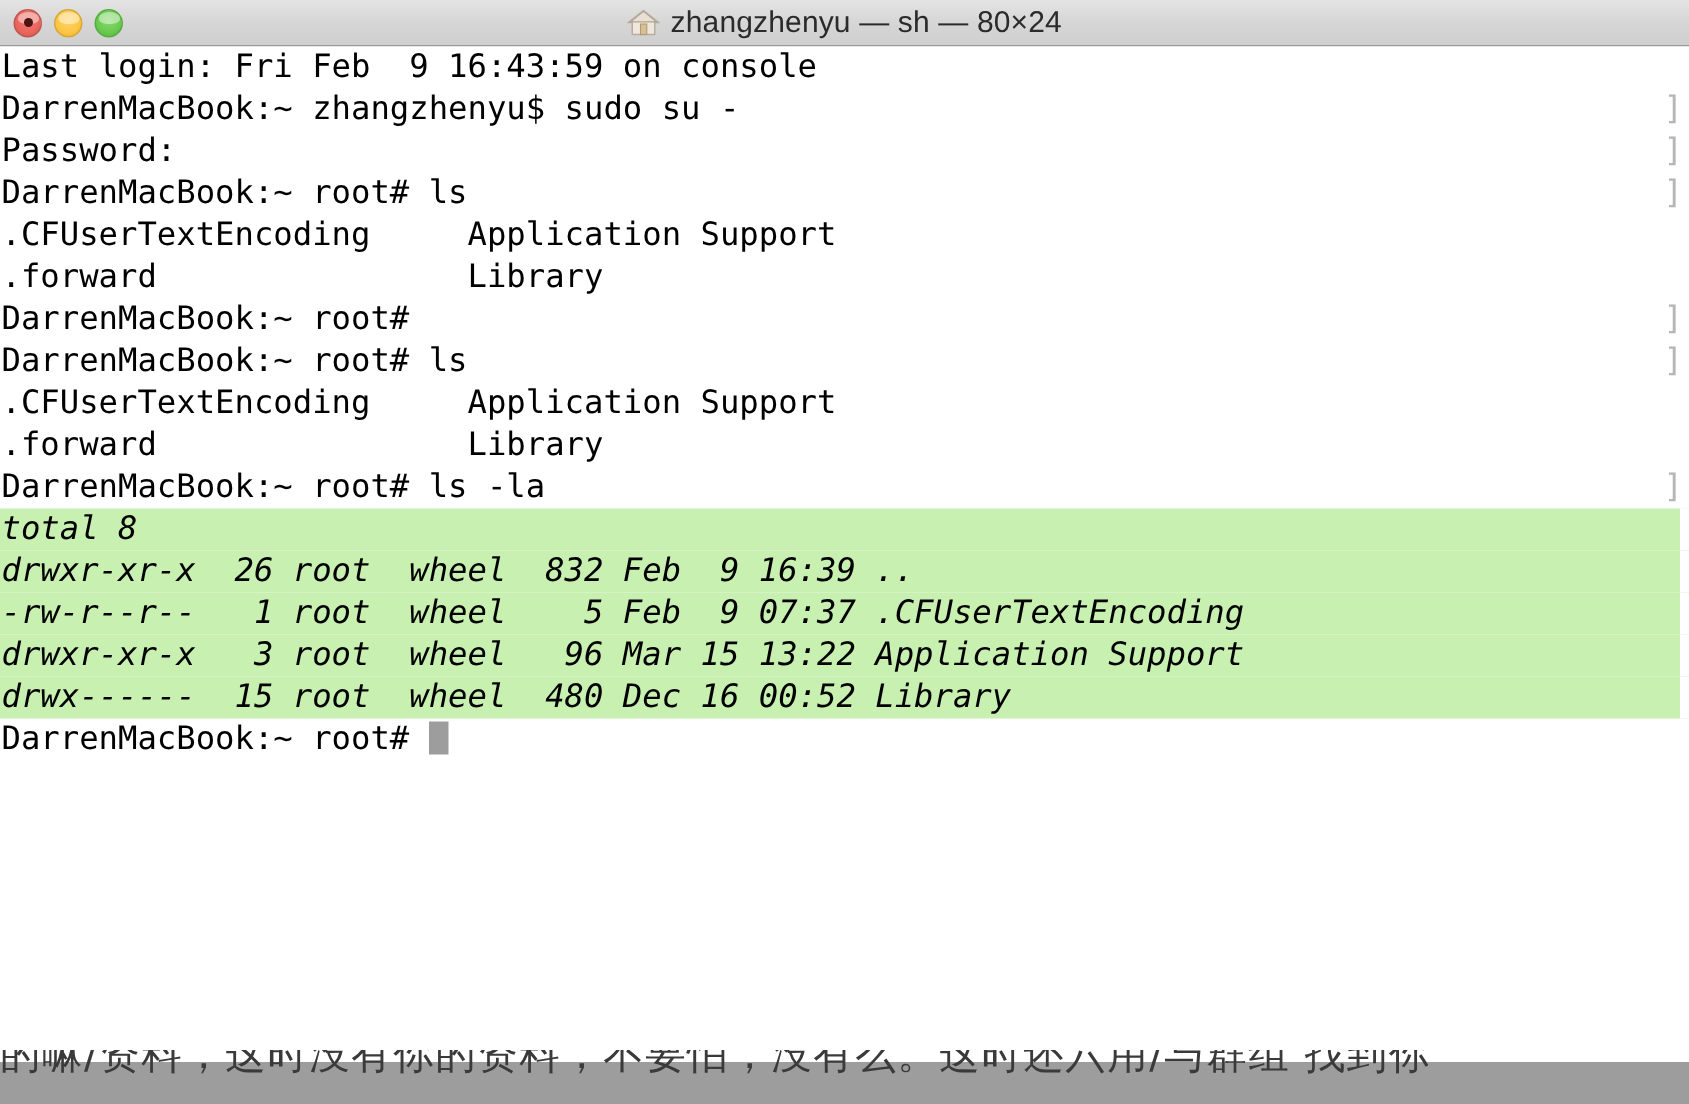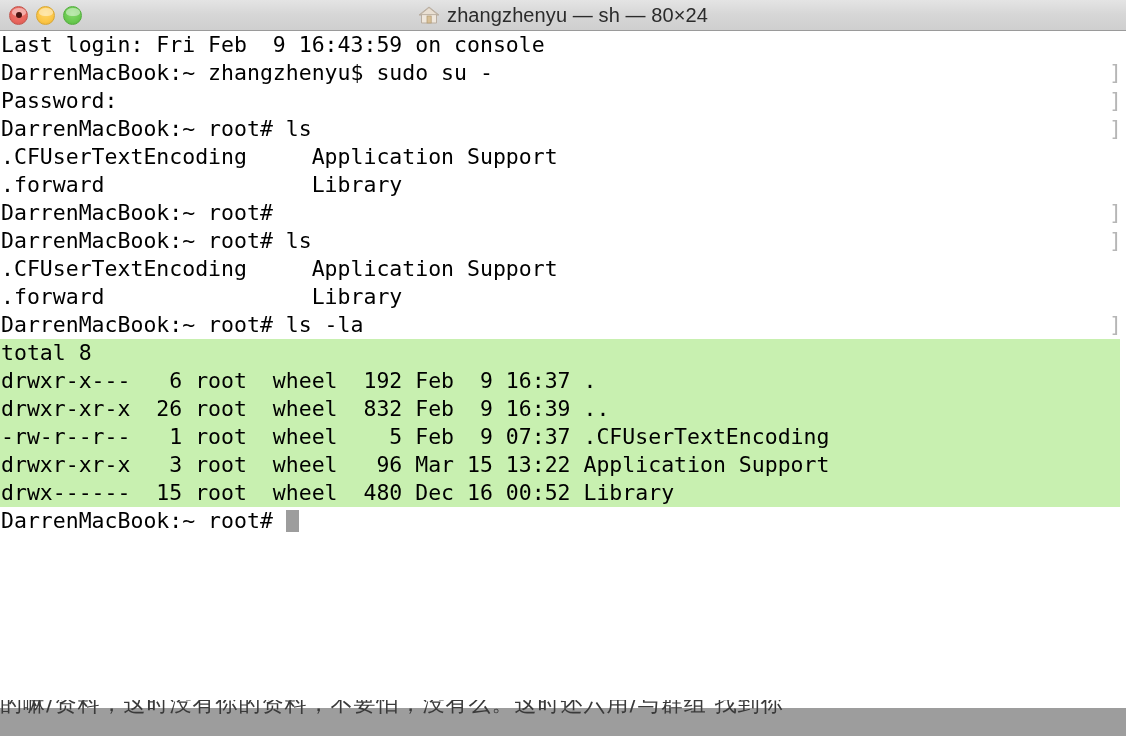--- a/index.html
+++ b/index.html
@@ -130,20 +130,21 @@
     white-space: pre;
     font-family: "DejaVu Sans Mono", "Liberation Mono", monospace;
     font-size: 21.5px;
     color: #000000;
     padding-left: 1px;
     box-sizing: border-box;
     letter-spacing: 0px;
   }
   .row.hl {
     background: #c8f0b0;
+    font-style: italic;
   }
   .row.hl .rowtext {
     background: #c8f0b0;
   }
   .rowtext {
     display: inline;
   }
   
   .row.hl::after {
     content: "";
@@ -184,21 +185,21 @@
     background: #9d9d9d;
     overflow: hidden;
   }
   .behind-text {
     position: absolute;
     left: 0;
     top: -13px;
     width: 1126px;
     white-space: nowrap;
     font-family: "DejaVu Sans", "Liberation Sans", sans-serif;
-    font-size: 22px;
+    font-size: 27px;
     line-height: 34px;
     color: #3a3a3a;
     letter-spacing: 1px;
   }
   .behind-gap {
     position: absolute;
     left: 0;
     top: 0;
     width: 1126px;
     height: 8px;
@@ -235,21 +236,20 @@
         <div class="row"><span class="rowtext">Password:</span><span class="wrapmark">]</span></div>
         <div class="row"><span class="rowtext">DarrenMacBook:~ root# ls</span><span class="wrapmark">]</span></div>
         <div class="row"><span class="rowtext">.CFUserTextEncoding     Application Support</span></div>
         <div class="row"><span class="rowtext">.forward                Library</span></div>
         <div class="row"><span class="rowtext">DarrenMacBook:~ root#</span><span class="wrapmark">]</span></div>
         <div class="row"><span class="rowtext">DarrenMacBook:~ root# ls</span><span class="wrapmark">]</span></div>
         <div class="row"><span class="rowtext">.CFUserTextEncoding     Application Support</span></div>
         <div class="row"><span class="rowtext">.forward                Library</span></div>
         <div class="row"><span class="rowtext">DarrenMacBook:~ root# ls -la</span><span class="wrapmark">]</span></div>
         <div class="row hl"><span class="rowtext">total 8</span></div>
-        <div class="row hl"><span class="rowtext">drwxr-x---   6 root  wheel  192 Feb  9 16:37 .</span></div>
         <div class="row hl"><span class="rowtext">drwxr-xr-x  26 root  wheel  832 Feb  9 16:39 ..</span></div>
         <div class="row hl"><span class="rowtext">-rw-r--r--   1 root  wheel    5 Feb  9 07:37 .CFUserTextEncoding</span></div>
         <div class="row hl"><span class="rowtext">drwxr-xr-x   3 root  wheel   96 Mar 15 13:22 Application Support</span></div>
         <div class="row hl"><span class="rowtext">drwx------  15 root  wheel  480 Dec 16 00:52 Library</span></div>
         <div class="row"><span class="rowtext">DarrenMacBook:~ root# </span><span class="cursor"></span></div>
       </div>
   </div>
 
   <div class="behind">
     <div class="behind-gap"></div>

